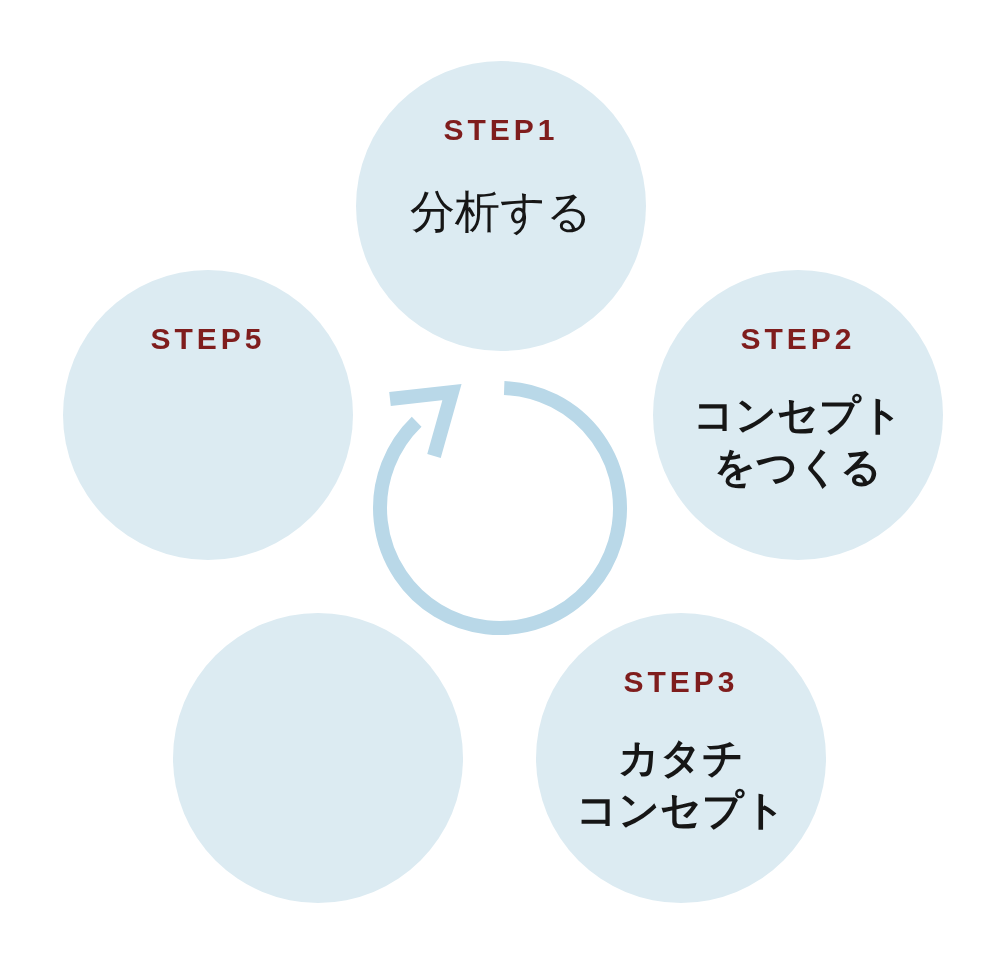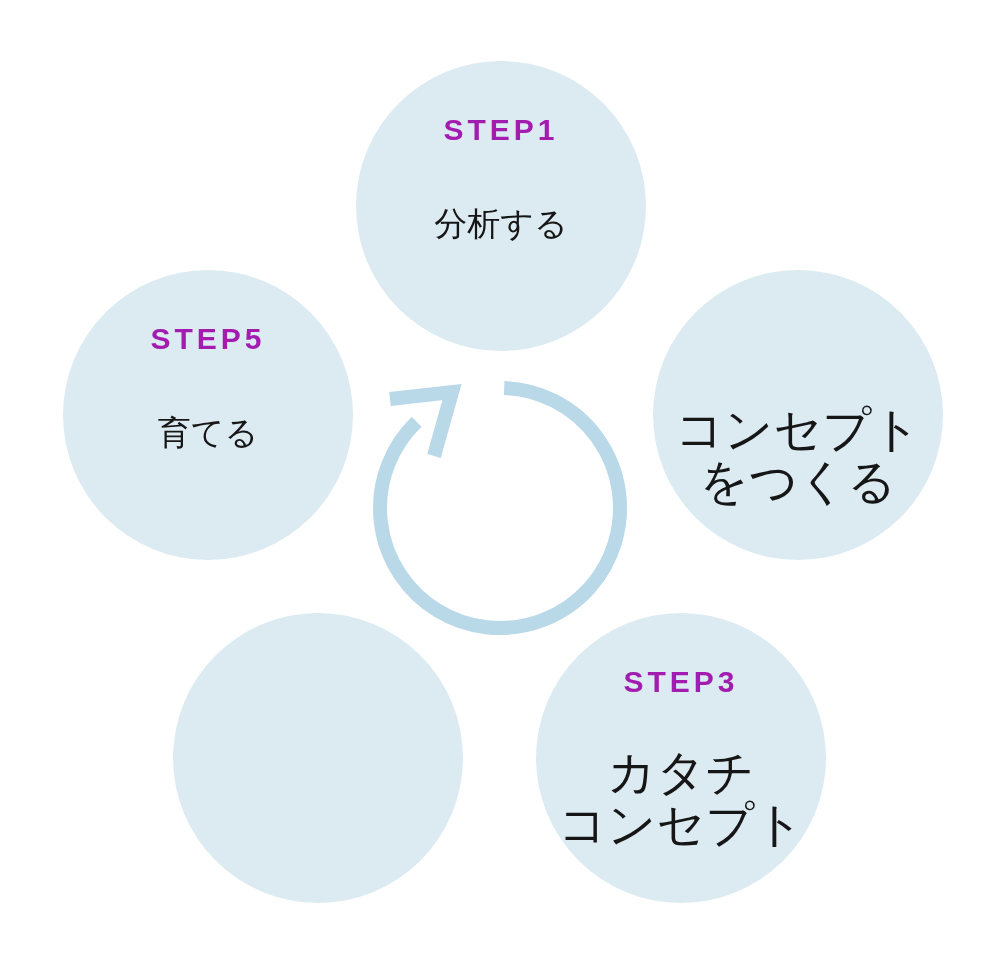--- a/index.html
+++ b/index.html
@@ -28,40 +28,42 @@
   .step-label {
     position: absolute;
     top: 54px;
     left: 0;
     right: 0;
     text-align: center;
     font-size: 30px;
     line-height: 30px;
     font-weight: 800;
     letter-spacing: 4px;
-    color: #a21caf;
+    color: #7f1d1d;
   }
   .step-text {
     position: absolute;
     left: 0;
     right: 0;
     text-align: center;
     color: #161616;
     font-weight: 500;
     white-space: pre-line;
   }
   .lines-1 {
-    top: 140px;
-    font-size: 33px;
+    top: 132px;
+    font-size: 45px;
     line-height: 46px;
+    font-family: Liberation Mono, monospace;
   }
   .lines-2 {
-    top: 134px;
-    font-size: 48px;
+    top: 119px;
+    font-size: 41px;
     line-height: 52px;
+    font-weight: bold;
   }
   #circle-1 { left: 356px; top: 61px; }
   #circle-2 { left: 653px; top: 270px; }
   #circle-3 { left: 536px; top: 613px; }
   #circle-4 { left: 173px; top: 613px; }
   #circle-5 { left: 63px;  top: 270px; }
   .cycle-arrow {
     position: absolute;
     left: 370px;
     top: 378px;
@@ -78,36 +80,36 @@
 <body>
 
 <div class="diagram">
 
   <div class="circle" id="circle-1">
     <div class="step-label">STEP1</div>
     <div class="step-text lines-1">分析する</div>
   </div>
 
   <div class="circle" id="circle-2">
+    <div class="step-label">STEP2</div>
     <div class="step-text lines-2">コンセプト
 をつくる</div>
   </div>
 
   <div class="circle" id="circle-3">
     <div class="step-label">STEP3</div>
     <div class="step-text lines-2">カタチ
 コンセプト</div>
   </div>
 
   <div class="circle" id="circle-4">
   </div>
 
   <div class="circle" id="circle-5">
     <div class="step-label">STEP5</div>
-    <div class="step-text lines-1">育てる</div>
   </div>
 
   <svg class="cycle-arrow" viewBox="0 0 260 260" xmlns="http://www.w3.org/2000/svg" aria-hidden="true">
 
     <path d="M 134.19 10.07 A 120 120 0 1 1 46.65 43.68"></path>
 
     <path d="M 20 21 L 82 14 L 64 78"></path>
   </svg>
 
 </div>

